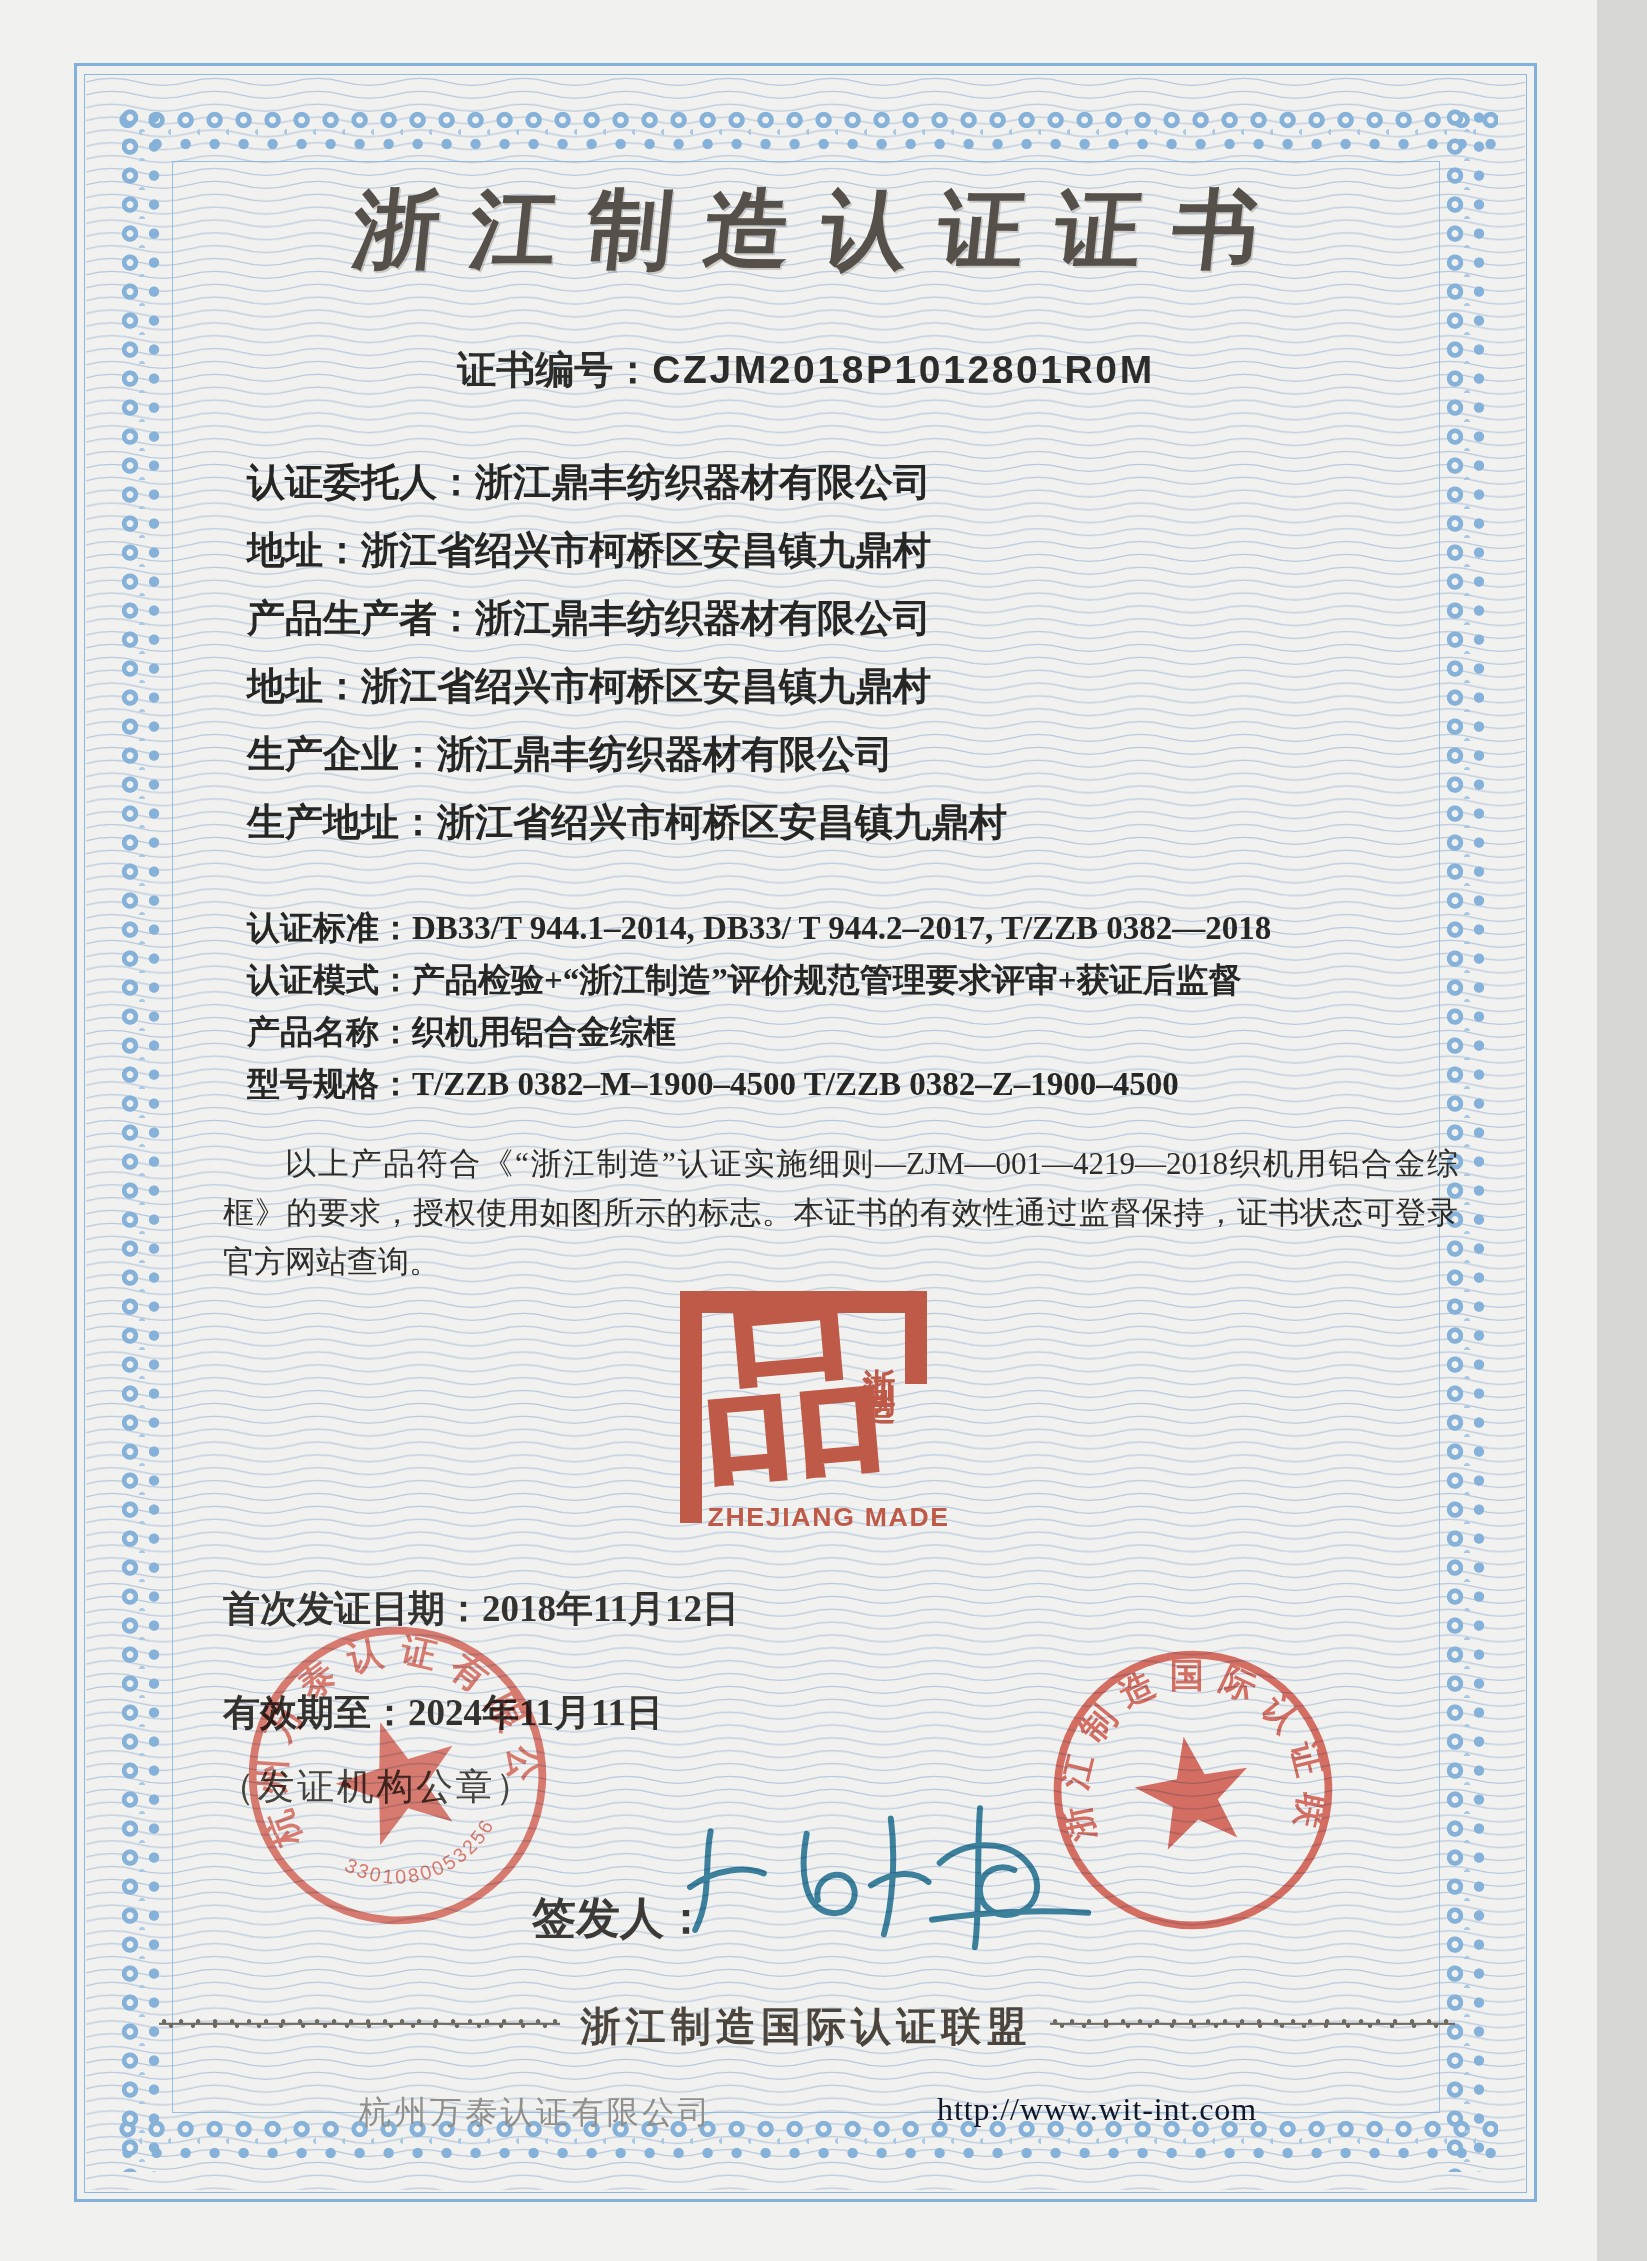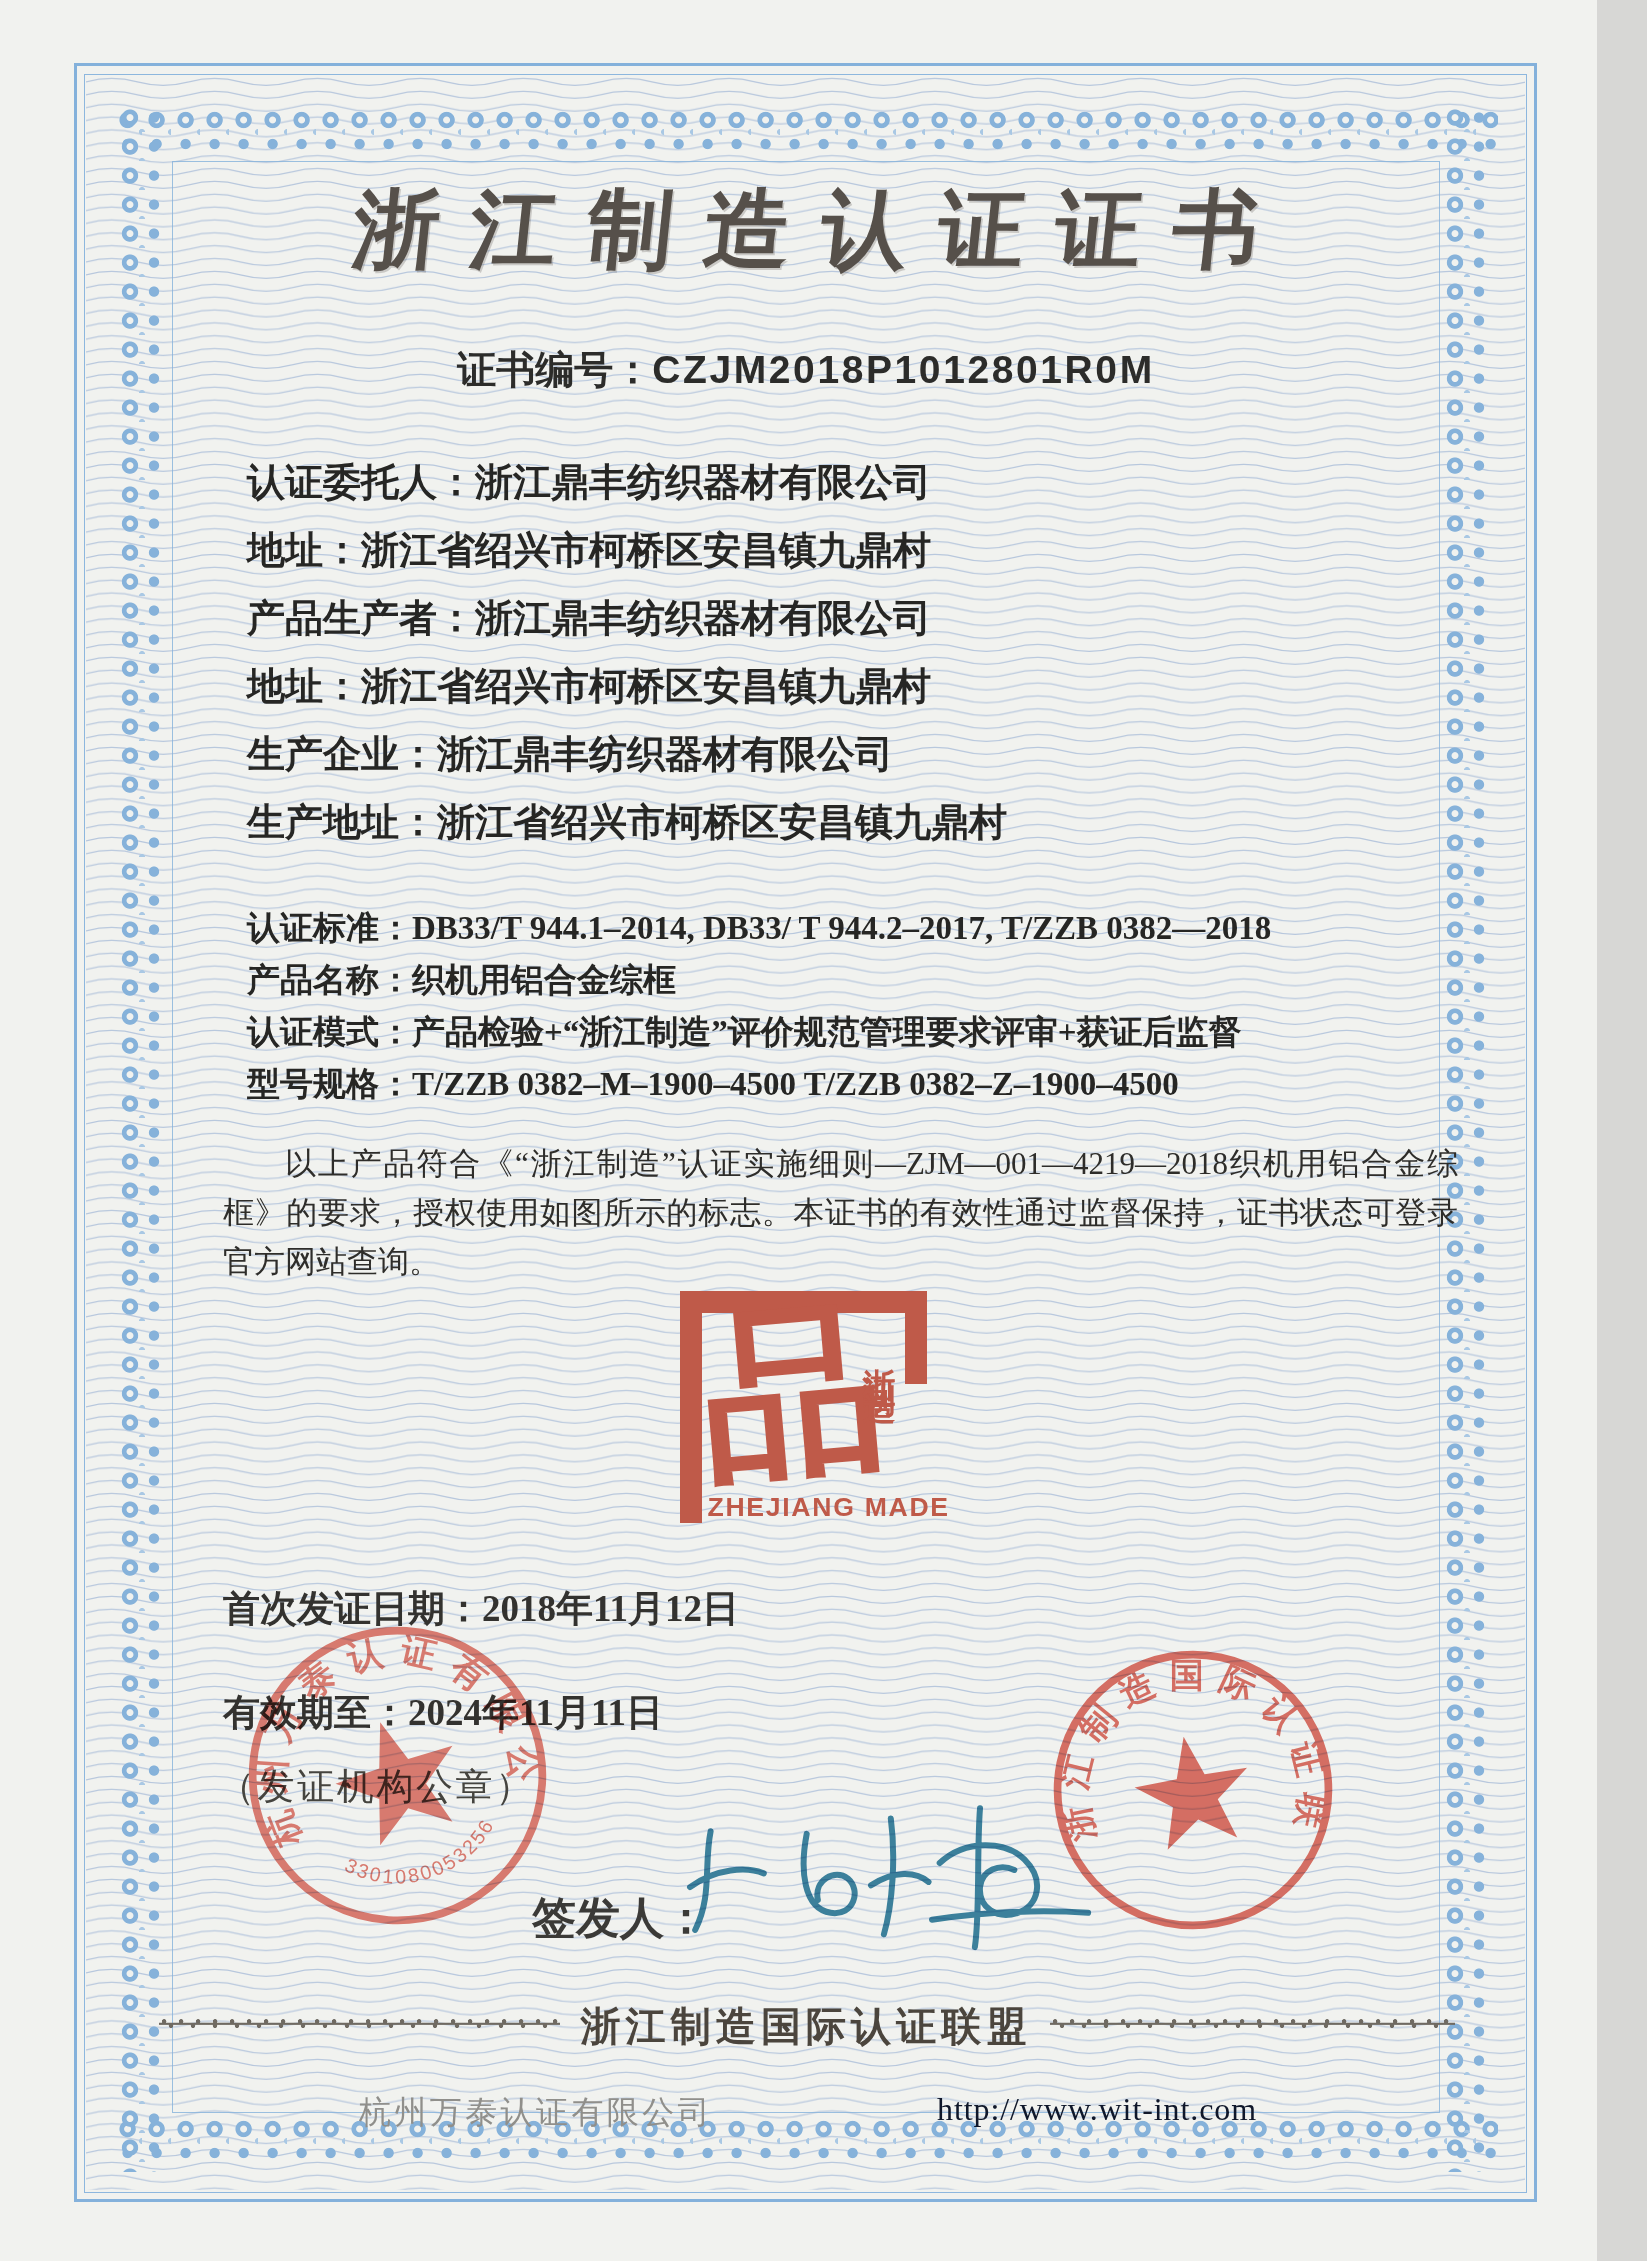--- a/index.html
+++ b/index.html
@@ -57,21 +57,21 @@
   
   .logo{position:absolute;left:680px;top:1291px;width:247px;height:247px;color:#bf5a49;}
   .logo .bar{position:absolute;background:currentColor;}
   .bar-top{left:0;top:0;width:247px;height:22px;}
   .bar-left{left:0;top:0;width:22px;height:232px;}
   .bar-right{right:0;top:0;width:22px;height:93px;}
   .logo-glyph{position:absolute;left:20.6px;top:0px;font-size:182px;line-height:206px;
       font-weight:700;transform:rotate(-5deg);font-family:"Liberation Serif",serif;}
   .logo-vtext{position:absolute;right:26px;top:51px;writing-mode:vertical-rl;
       font-size:33px;font-weight:700;letter-spacing:7.7px;}
-  .logo-caption{position:absolute;left:27.5px;bottom:15px;white-space:nowrap;
+  .logo-caption{position:absolute;left:27.5px;bottom:5px;white-space:nowrap;
       font-family:"Liberation Sans","DejaVu Sans",sans-serif;
       font-size:26.6px;font-weight:700;letter-spacing:1.7px;}
 
   
   .date-line1{position:absolute;left:223px;top:1584px;font-size:37px;font-weight:700;color:#33322f;white-space:nowrap;}
   .date-line2{position:absolute;left:223px;top:1688px;font-size:37px;font-weight:700;color:#33322f;white-space:nowrap;text-align:center;}
   .seal-note{position:absolute;left:218px;top:1762px;font-size:37px;font-weight:500;
       color:#45443f;letter-spacing:2.6px;white-space:nowrap;}
   .signer-label{position:absolute;left:532px;top:1846px;font-size:44px;font-weight:600;color:#3b3a37;white-space:nowrap;margin-top:43px;}
   .signature{position:absolute;left:678px;top:1784px;width:429px;height:189px;z-index:5;
@@ -148,24 +148,24 @@
         <div class="field-line">
           <span>生产地址：</span><span>浙江省绍兴市柯桥区安昌镇九鼎村</span>
         </div>
       </div>
 
       <div class="specs">
         <div class="spec-line">
           <span>认证标准：</span><span>DB33/T 944.1–2014, DB33/ T 944.2–2017, T/ZZB 0382—2018</span>
         </div>
         <div class="spec-line">
+          <span>认证模式：</span><span>产品检验+“浙江制造”评价规范管理要求评审+获证后监督</span>
+        </div>
+        <div class="spec-line">
           <span>产品名称：</span><span>织机用铝合金综框</span>
-        </div>
-        <div class="spec-line">
-          <span>认证模式：</span><span>产品检验+“浙江制造”评价规范管理要求评审+获证后监督</span>
         </div>
         <div class="spec-line">
           <span>型号规格：</span><span>T/ZZB 0382–M–1900–4500  T/ZZB 0382–Z–1900–4500</span>
         </div>
       </div>
 
       <div class="statement">以上产品符合《“浙江制造”认证实施细则—ZJM—001—4219—2018织机用铝合金综框》的要求，授权使用如图所示的标志。本证书的有效性通过监督保持，证书状态可登录官方网站查询。</div>
 
       <div class="logo">
         <div class="bar bar-top"></div>

